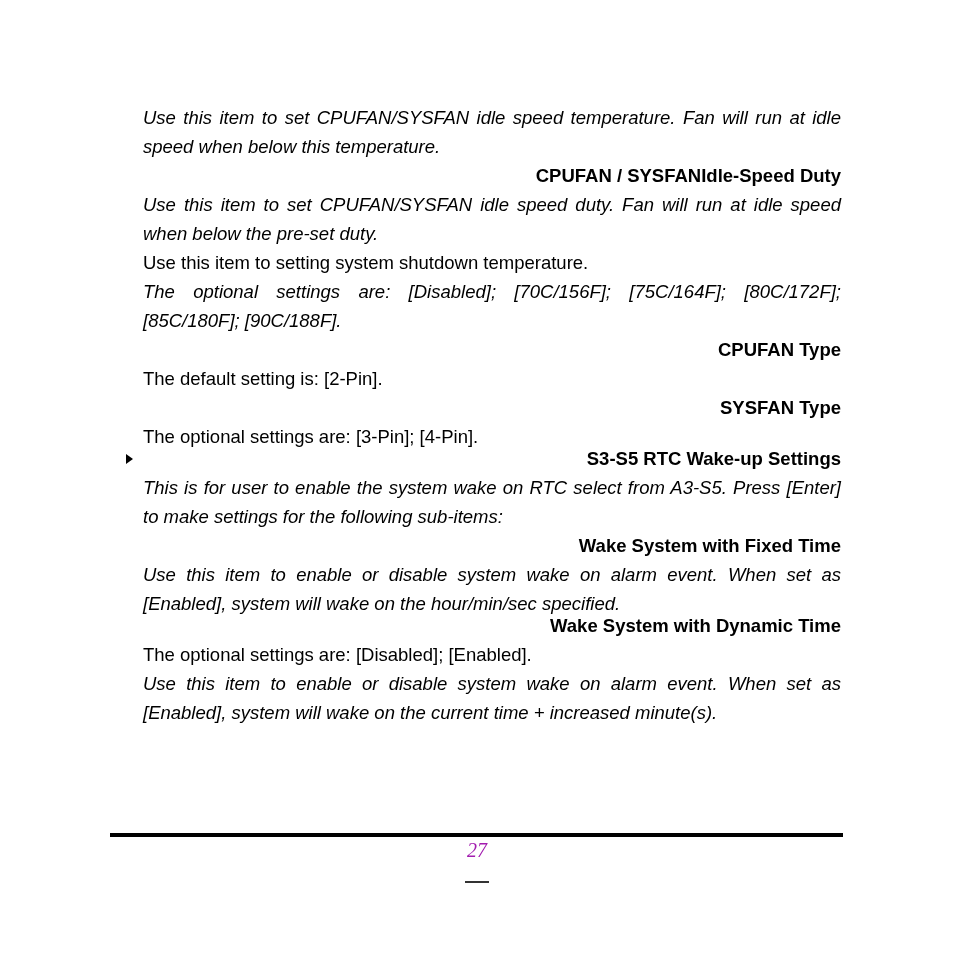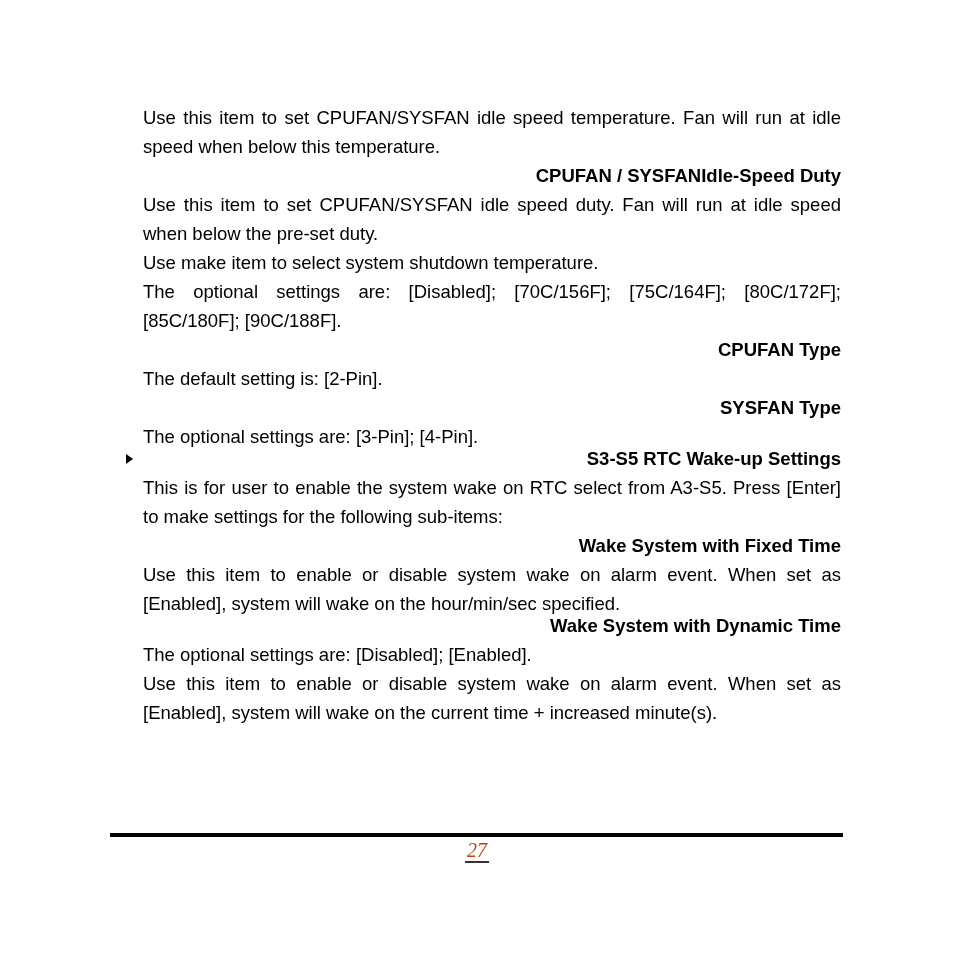--- a/index.html
+++ b/index.html
@@ -22,21 +22,21 @@
     top: 103px;
     width: 698px;
   }
   .content p {
     margin: 0;
     font-size: 18.5px;
     line-height: 29px;
     color: #000000;
   }
   p.body { text-align: left; }
-  p.justify { text-align: justify; }
+  p.justify { text-align: justify; font-style: italic; }
   p.heading {
     font-weight: bold;
     text-align: right;
   }
   p.bullet {
     position: relative;
     padding-left: 5px;
     margin-left: 8px;
   }
   .tri {
@@ -63,35 +63,35 @@
     left: 0;
     top: 839px;
     width: 954px;
     text-align: center;
   }
   .pageno {
     display: inline-block;
     font-family: "Liberation Serif", serif;
     font-style: italic;
     font-size: 20px;
-    color: #c2410c;
+    color: #a21caf;
     border-bottom: 2px solid #333333;
-    padding: 0 2px 0 2px;
+    padding: 0 2px 20px 2px;
     line-height: 22px;
   }
 </style>
 </head>
 <body>
 
 <div class="page">
   <div class="content">
     <p class="body justify">Use this item to set CPUFAN/SYSFAN idle speed temperature. Fan will run at idle speed when below this temperature.</p>
     <p class="heading">CPUFAN / SYSFANIdle-Speed Duty</p>
     <p class="body justify">Use this item to set CPUFAN/SYSFAN idle speed duty. Fan will run at idle speed when below the pre-set duty.</p>
-    <p class="body">Use make item to select system shutdown temperature.</p>
+    <p class="body">Use this item to setting system shutdown temperature.</p>
     <p class="body justify">The optional settings are: [Disabled]; [70C/156F]; [75C/164F]; [80C/172F]; [85C/180F]; [90C/188F].</p>
     <p class="heading">CPUFAN Type</p>
     <p class="body">The default setting is: [2-Pin].</p>
     <p class="heading">SYSFAN Type</p>
     <p class="body">The optional settings are: [3-Pin]; [4-Pin].</p>
     <p class="heading bullet pull-up">
       <span class="tri"></span>
       <span>S3-S5 RTC Wake-up Settings</span>
     </p>
     <p class="body justify">This is for user to enable the system wake on RTC select from A3-S5. Press [Enter] to make settings for the following sub-items:</p>

